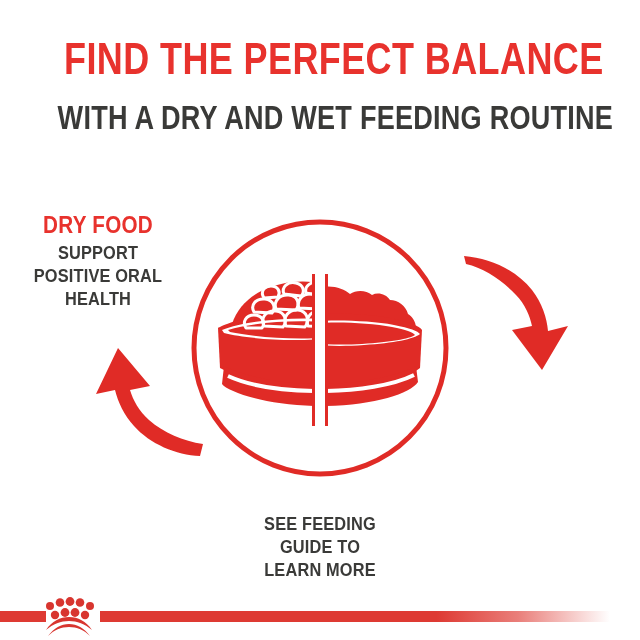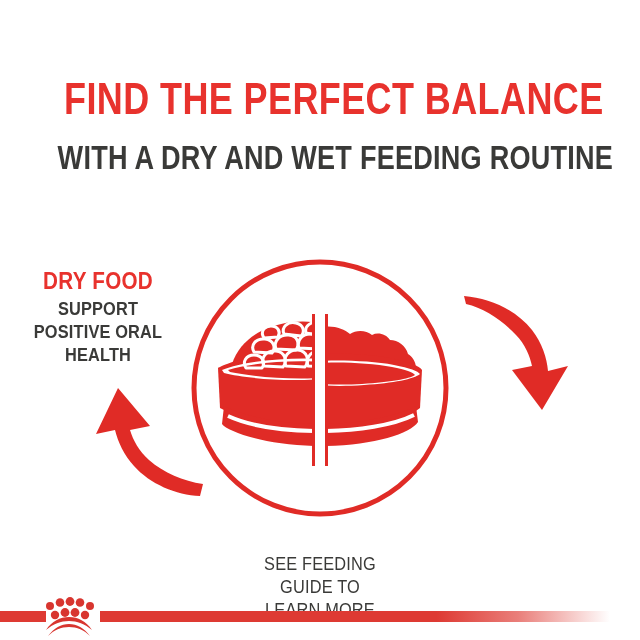--- a/index.html
+++ b/index.html
@@ -3,21 +3,21 @@
 <meta charset="utf-8">
 <style>
   html,body{margin:0;padding:0;}
   body{
     width:640px;height:640px;
     background:#ffffff;
     font-family:"Liberation Sans", sans-serif;
     overflow:hidden;
     position:relative;
   }
-  .stage{position:absolute;inset:0;margin-top:40px;}
+  .stage{position:absolute;inset:0;}
 
   
   .headline{
     position:absolute;left:0;right:0;top:34px;
     text-align:center;
     color:#E8322D;
     font-weight:700;
     font-size:45px;
     line-height:50px;
     letter-spacing:0.5px;
@@ -47,28 +47,28 @@
     white-space:nowrap;
   }
   .side .desc{
     color:#3A3A38;font-weight:700;font-size:19px;line-height:23px;
     letter-spacing:.2px;
     transform:scaleX(.86);transform-origin:center top;
     margin-top:3px;
   }
   .side .desc div{white-space:nowrap;}
 
-  #dry-block{left:0px;top:228px;width:196px;}
+  #dry-block{left:0px;top:212px;width:196px;}
   #wet-block{left:448px;top:358px;width:192px;}
 
   
   #cta-block{
     position:absolute;left:0;right:0;top:512px;
     text-align:center;
-    color:#3A3A38;font-weight:400;font-size:19px;line-height:23px;
+    color:#3A3A38;font-weight:700;font-size:19px;line-height:23px;
     letter-spacing:.2px;
   }
   #cta-block div{transform:scaleX(.86);white-space:nowrap;}
 
   
   #center-icon{
     position:absolute;left:188px;top:216px;width:264px;height:264px;
   }
 
   

